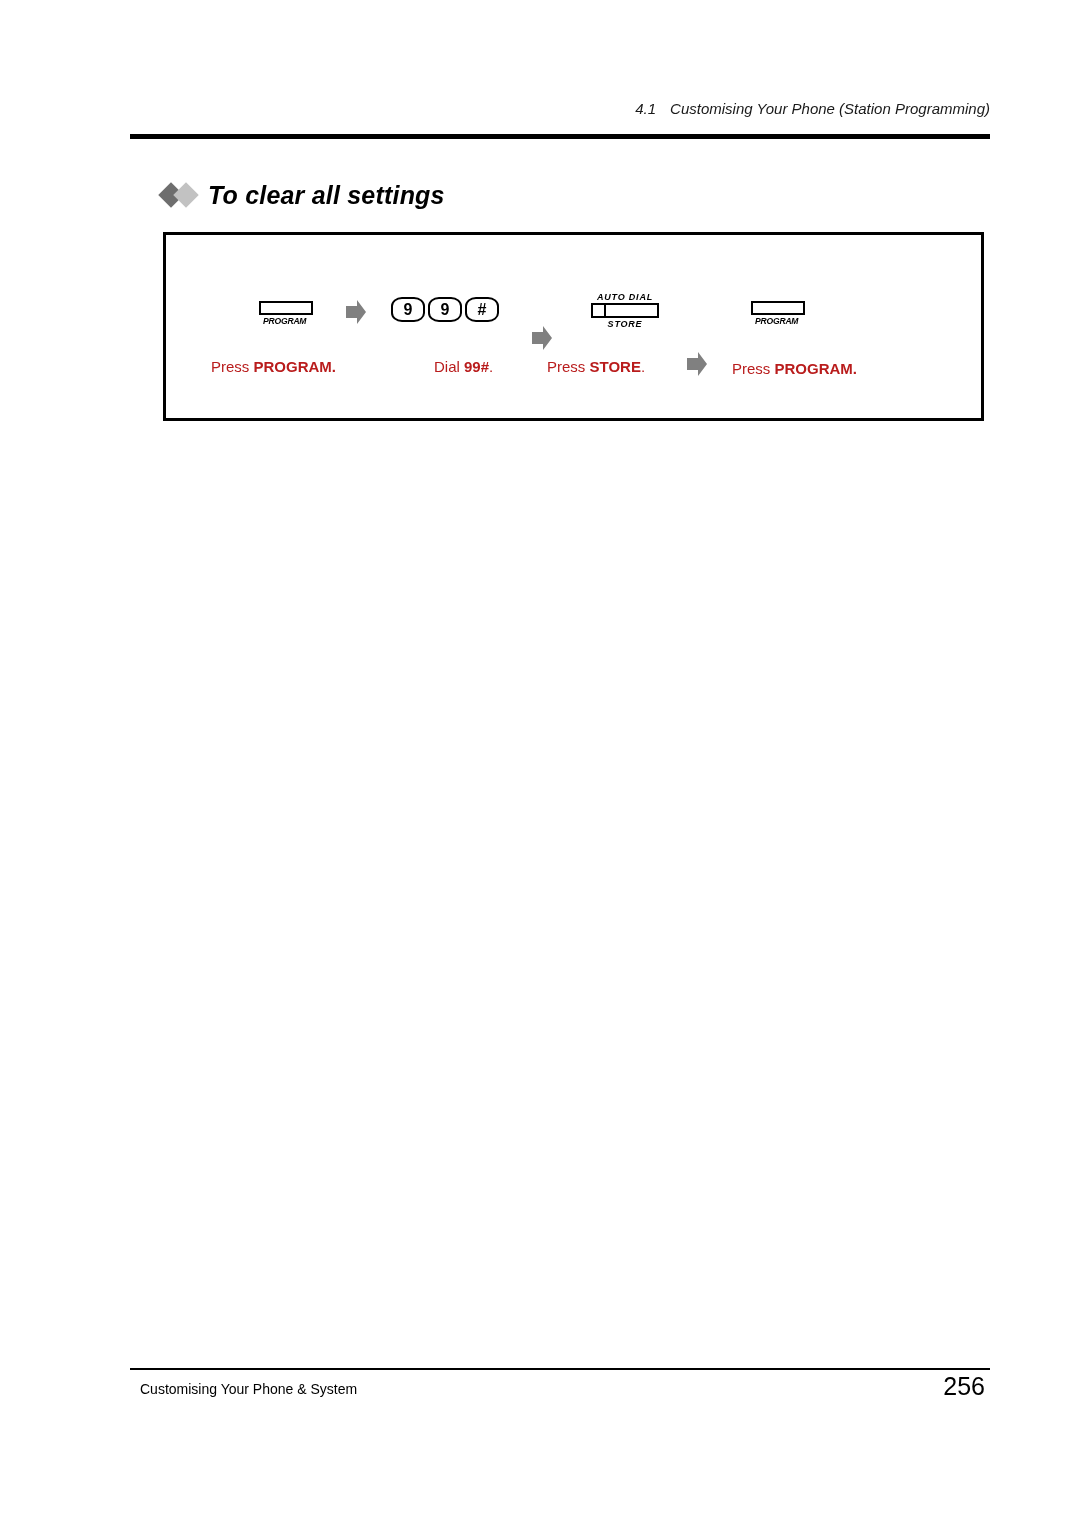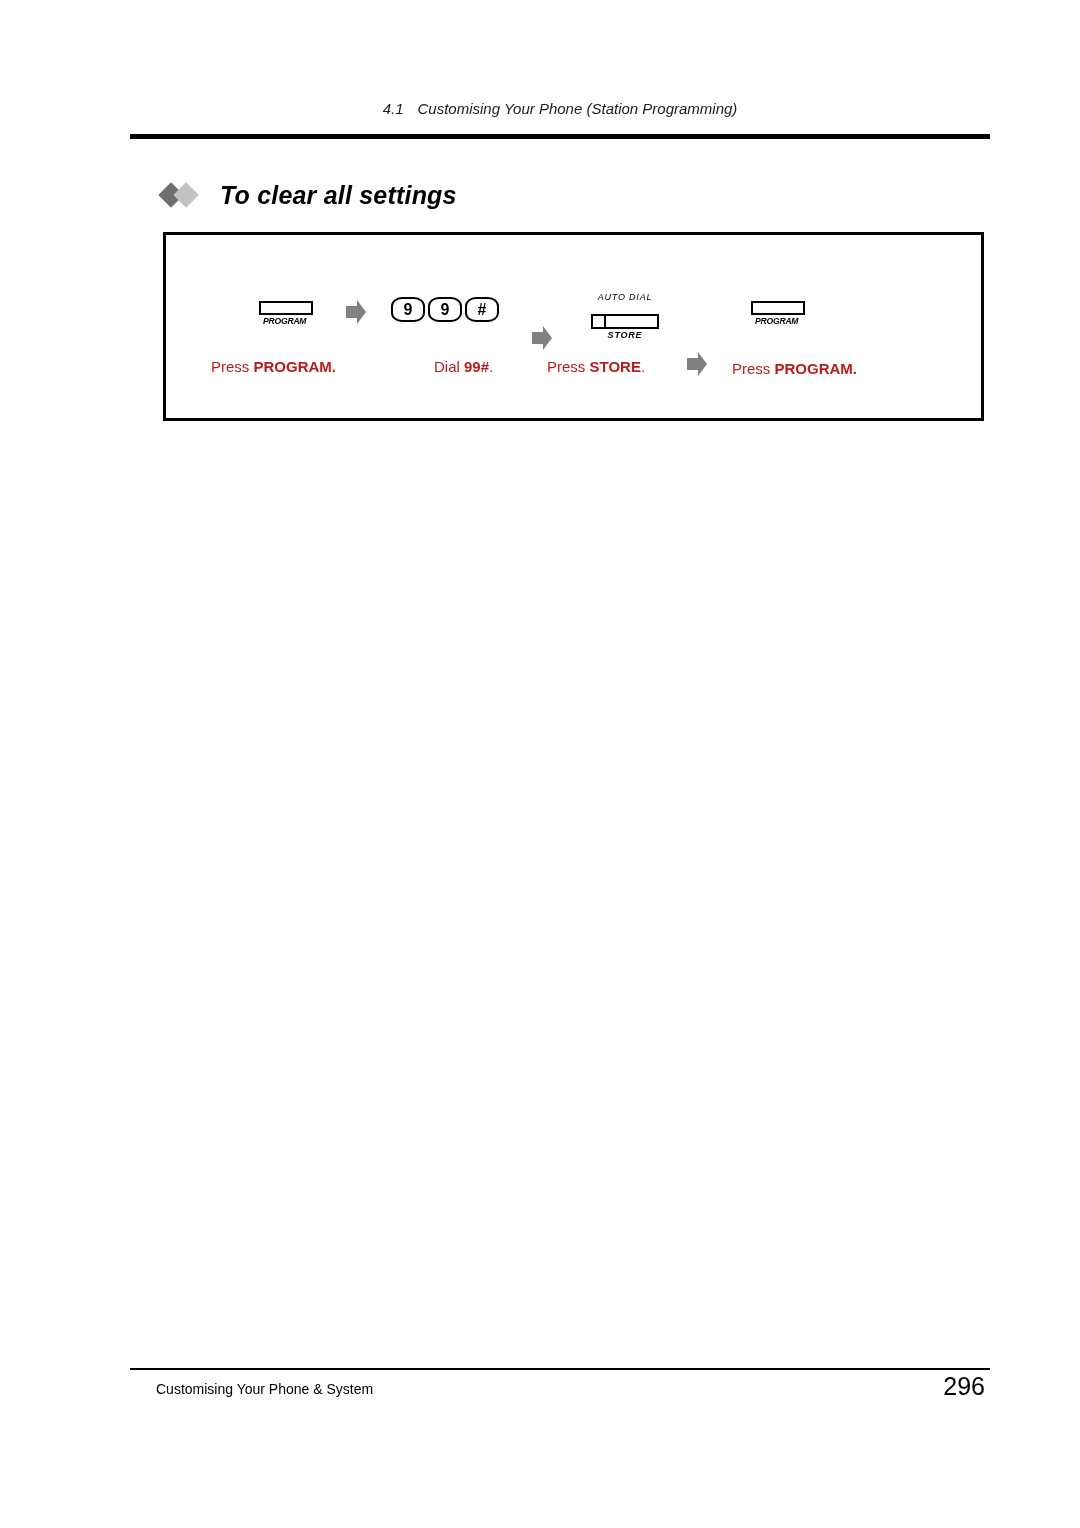--- a/index.html
+++ b/index.html
@@ -15,21 +15,21 @@
     color: #000000;
     overflow: hidden;
   }
 
   
   .page-header {
     position: absolute;
     left: 130px;
     top: 100px;
     width: 860px;
-    text-align: center;
+    text-align: right;
     font-style: italic;
     font-size: 15px;
     color: #1a1a1a;
     white-space: nowrap;
   }
   .page-header .sec-num {
     margin-right: 14px;
   }
   .header-rule {
     position: absolute;
@@ -41,21 +41,20 @@
   }
 
   
   .title-row {
     position: absolute;
     left: 160px;
     top: 178px;
     display: flex;
     align-items: center;
     height: 34px;
-    gap: 12px;
   }
   .diamonds {
     position: relative;
     width: 48px;
     height: 26px;
     flex: 0 0 auto;
   }
   .diamond {
     position: absolute;
     width: 18px;
@@ -120,24 +119,24 @@
     transform-origin: left center;
   }
 
   
   .key-store {
     width: 76px;
     text-align: center;
   }
   .key-store .store-top {
     font-size: 9px;
-    font-weight: normal;
+    font-weight: bold;
     font-style: italic;
     letter-spacing: 0.8px;
-    margin-bottom: 12px;
+    margin-bottom: 1px;
   }
   .key-store .store-rect {
     width: 68px;
     height: 15px;
     border: 2px solid #000000;
     background: #ffffff;
     box-sizing: border-box;
     margin: 0 auto;
     position: relative;
   }
@@ -199,21 +198,21 @@
   .footer-rule {
     position: absolute;
     left: 130px;
     top: 1368px;
     width: 860px;
     height: 2px;
     background: #000000;
   }
   .footer-left {
     position: absolute;
-    left: 156px;
+    left: 140px;
     top: 1381px;
     font-size: 14px;
     white-space: nowrap;
     text-align: center;
   }
   .footer-page {
     position: absolute;
     left: 130px;
     top: 1372px;
     width: 855px;
@@ -295,13 +294,13 @@
 
     <div class="caption" style="left:566px; top:125px;">
       <span>Press </span><b>PROGRAM.</b><span></span>
     </div>
 
   </div>
 </div>
 
 <div class="footer-rule"></div>
 <div class="footer-left">Customising Your Phone &amp; System</div>
-<div class="footer-page">296</div>
+<div class="footer-page">256</div>
 
 </body></html>

